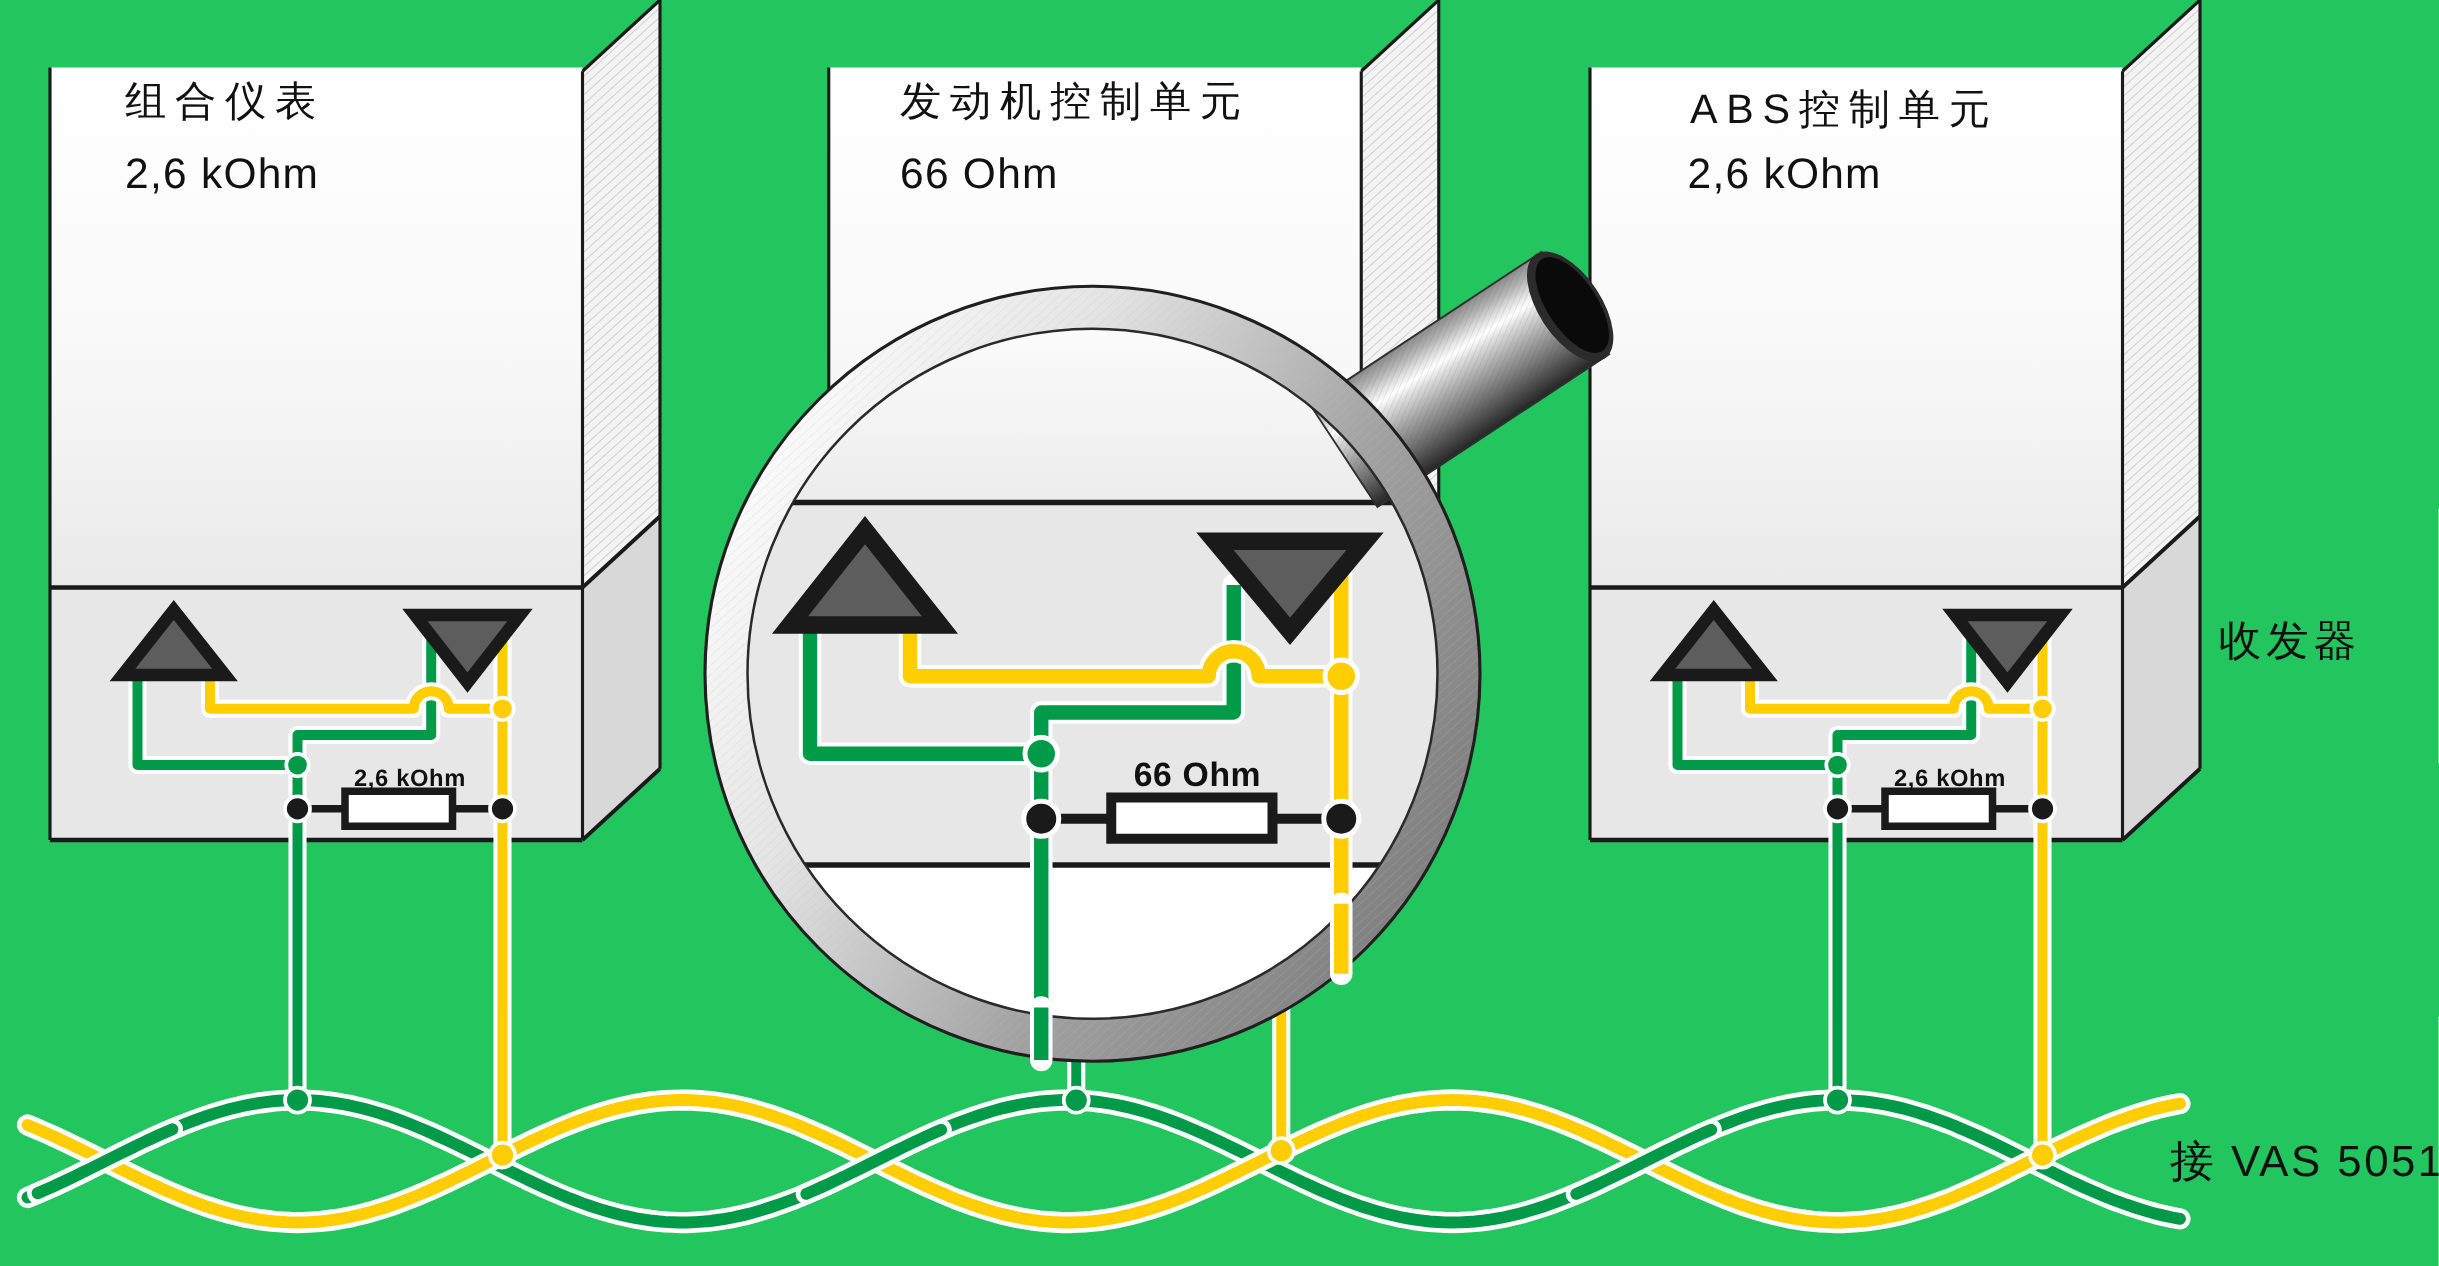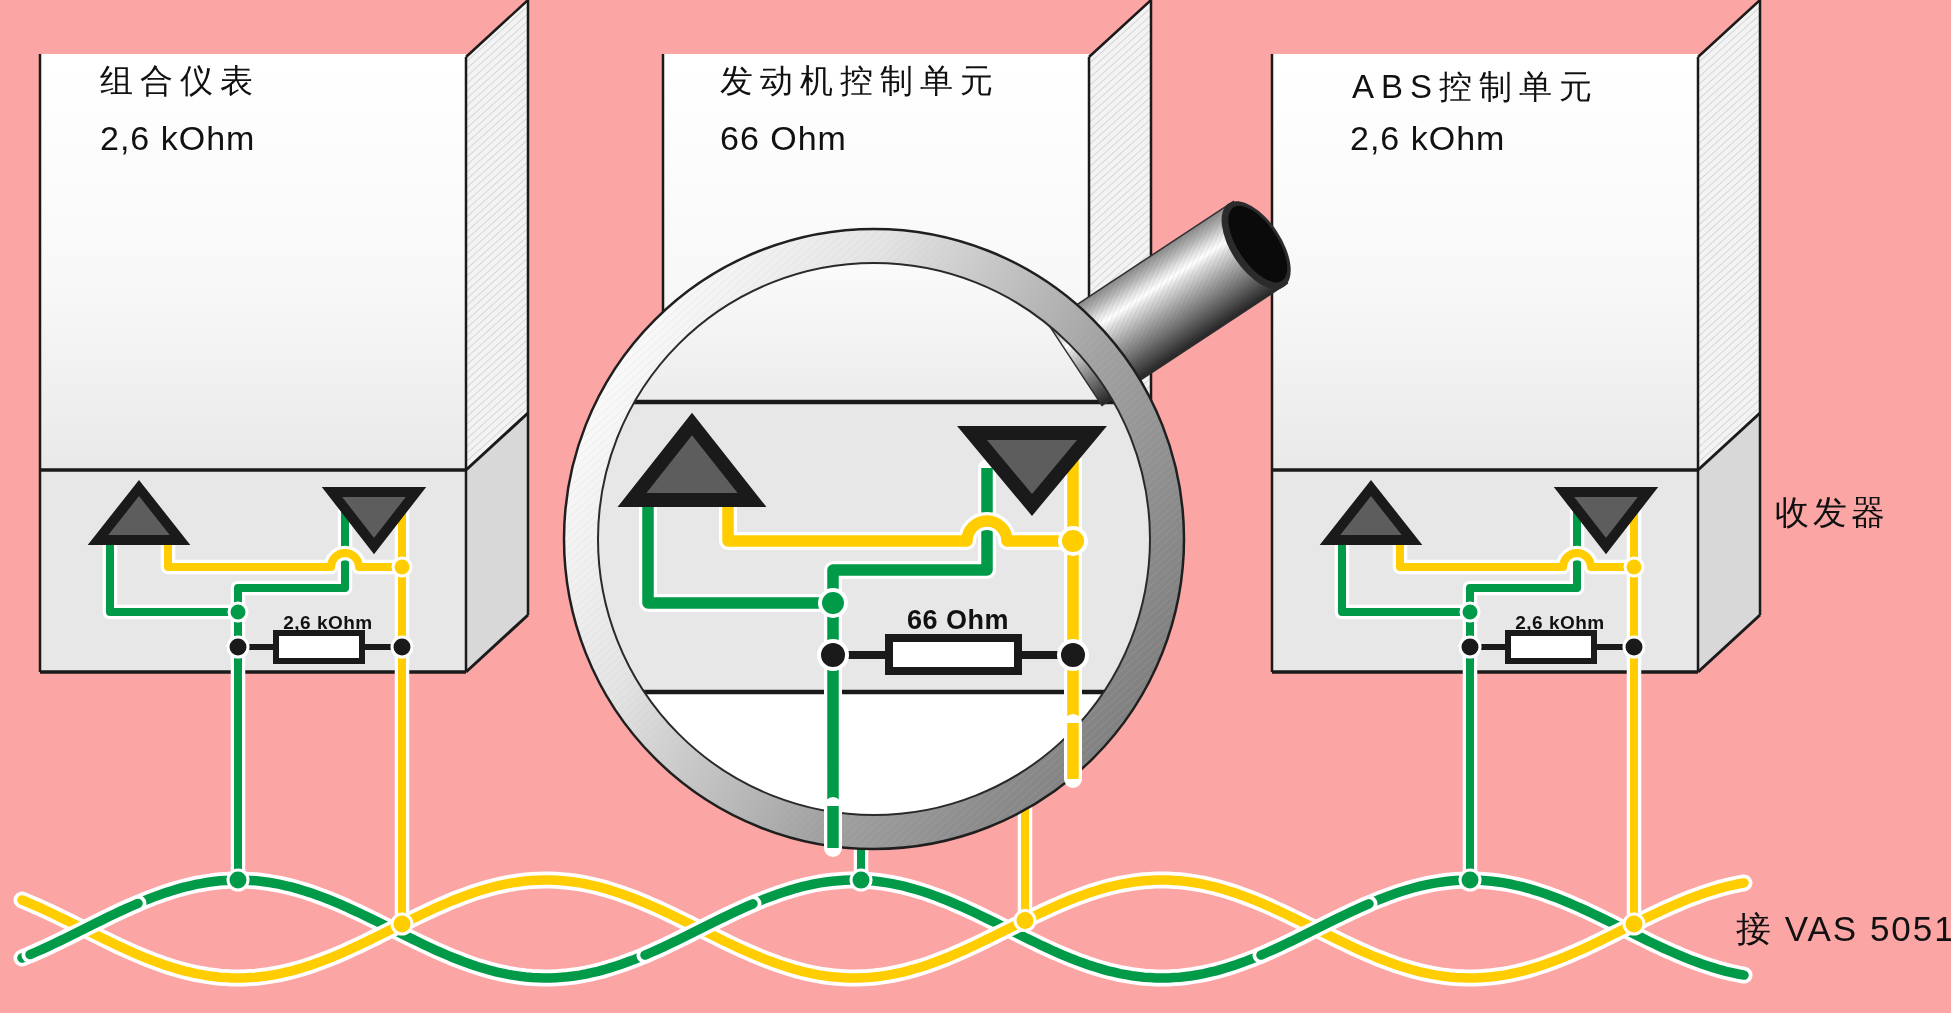--- a/index.html
+++ b/index.html
@@ -1,16 +1,16 @@
 <!DOCTYPE html>
 <html><head>
 <meta charset="utf-8">
 <style>
   html,body{margin:0;padding:0;background:#ffffff;}
-  .stage{position:relative;width:1951px;height:1013px;background:#fca5a5;overflow:hidden;
+  .stage{position:relative;width:1951px;height:1013px;background:#22c55e;overflow:hidden;
          font-family:"Liberation Sans","DejaVu Sans",sans-serif;}
   svg{display:block}
   text{fill:#111111;}
   .title-cjk{font-size:33px;letter-spacing:7px;font-weight:400;}
   .title-num{font-size:34px;letter-spacing:1px;font-weight:400;}
   .rlabel{font-size:19px;font-weight:bold;text-anchor:middle;letter-spacing:0.5px;}
   .rlabel-big{font-size:27px;font-weight:bold;text-anchor:middle;letter-spacing:0.5px;}
   .side-label{font-size:34px;letter-spacing:4px;}
   .bus-label{font-size:35px;letter-spacing:2px;}
 </style>

